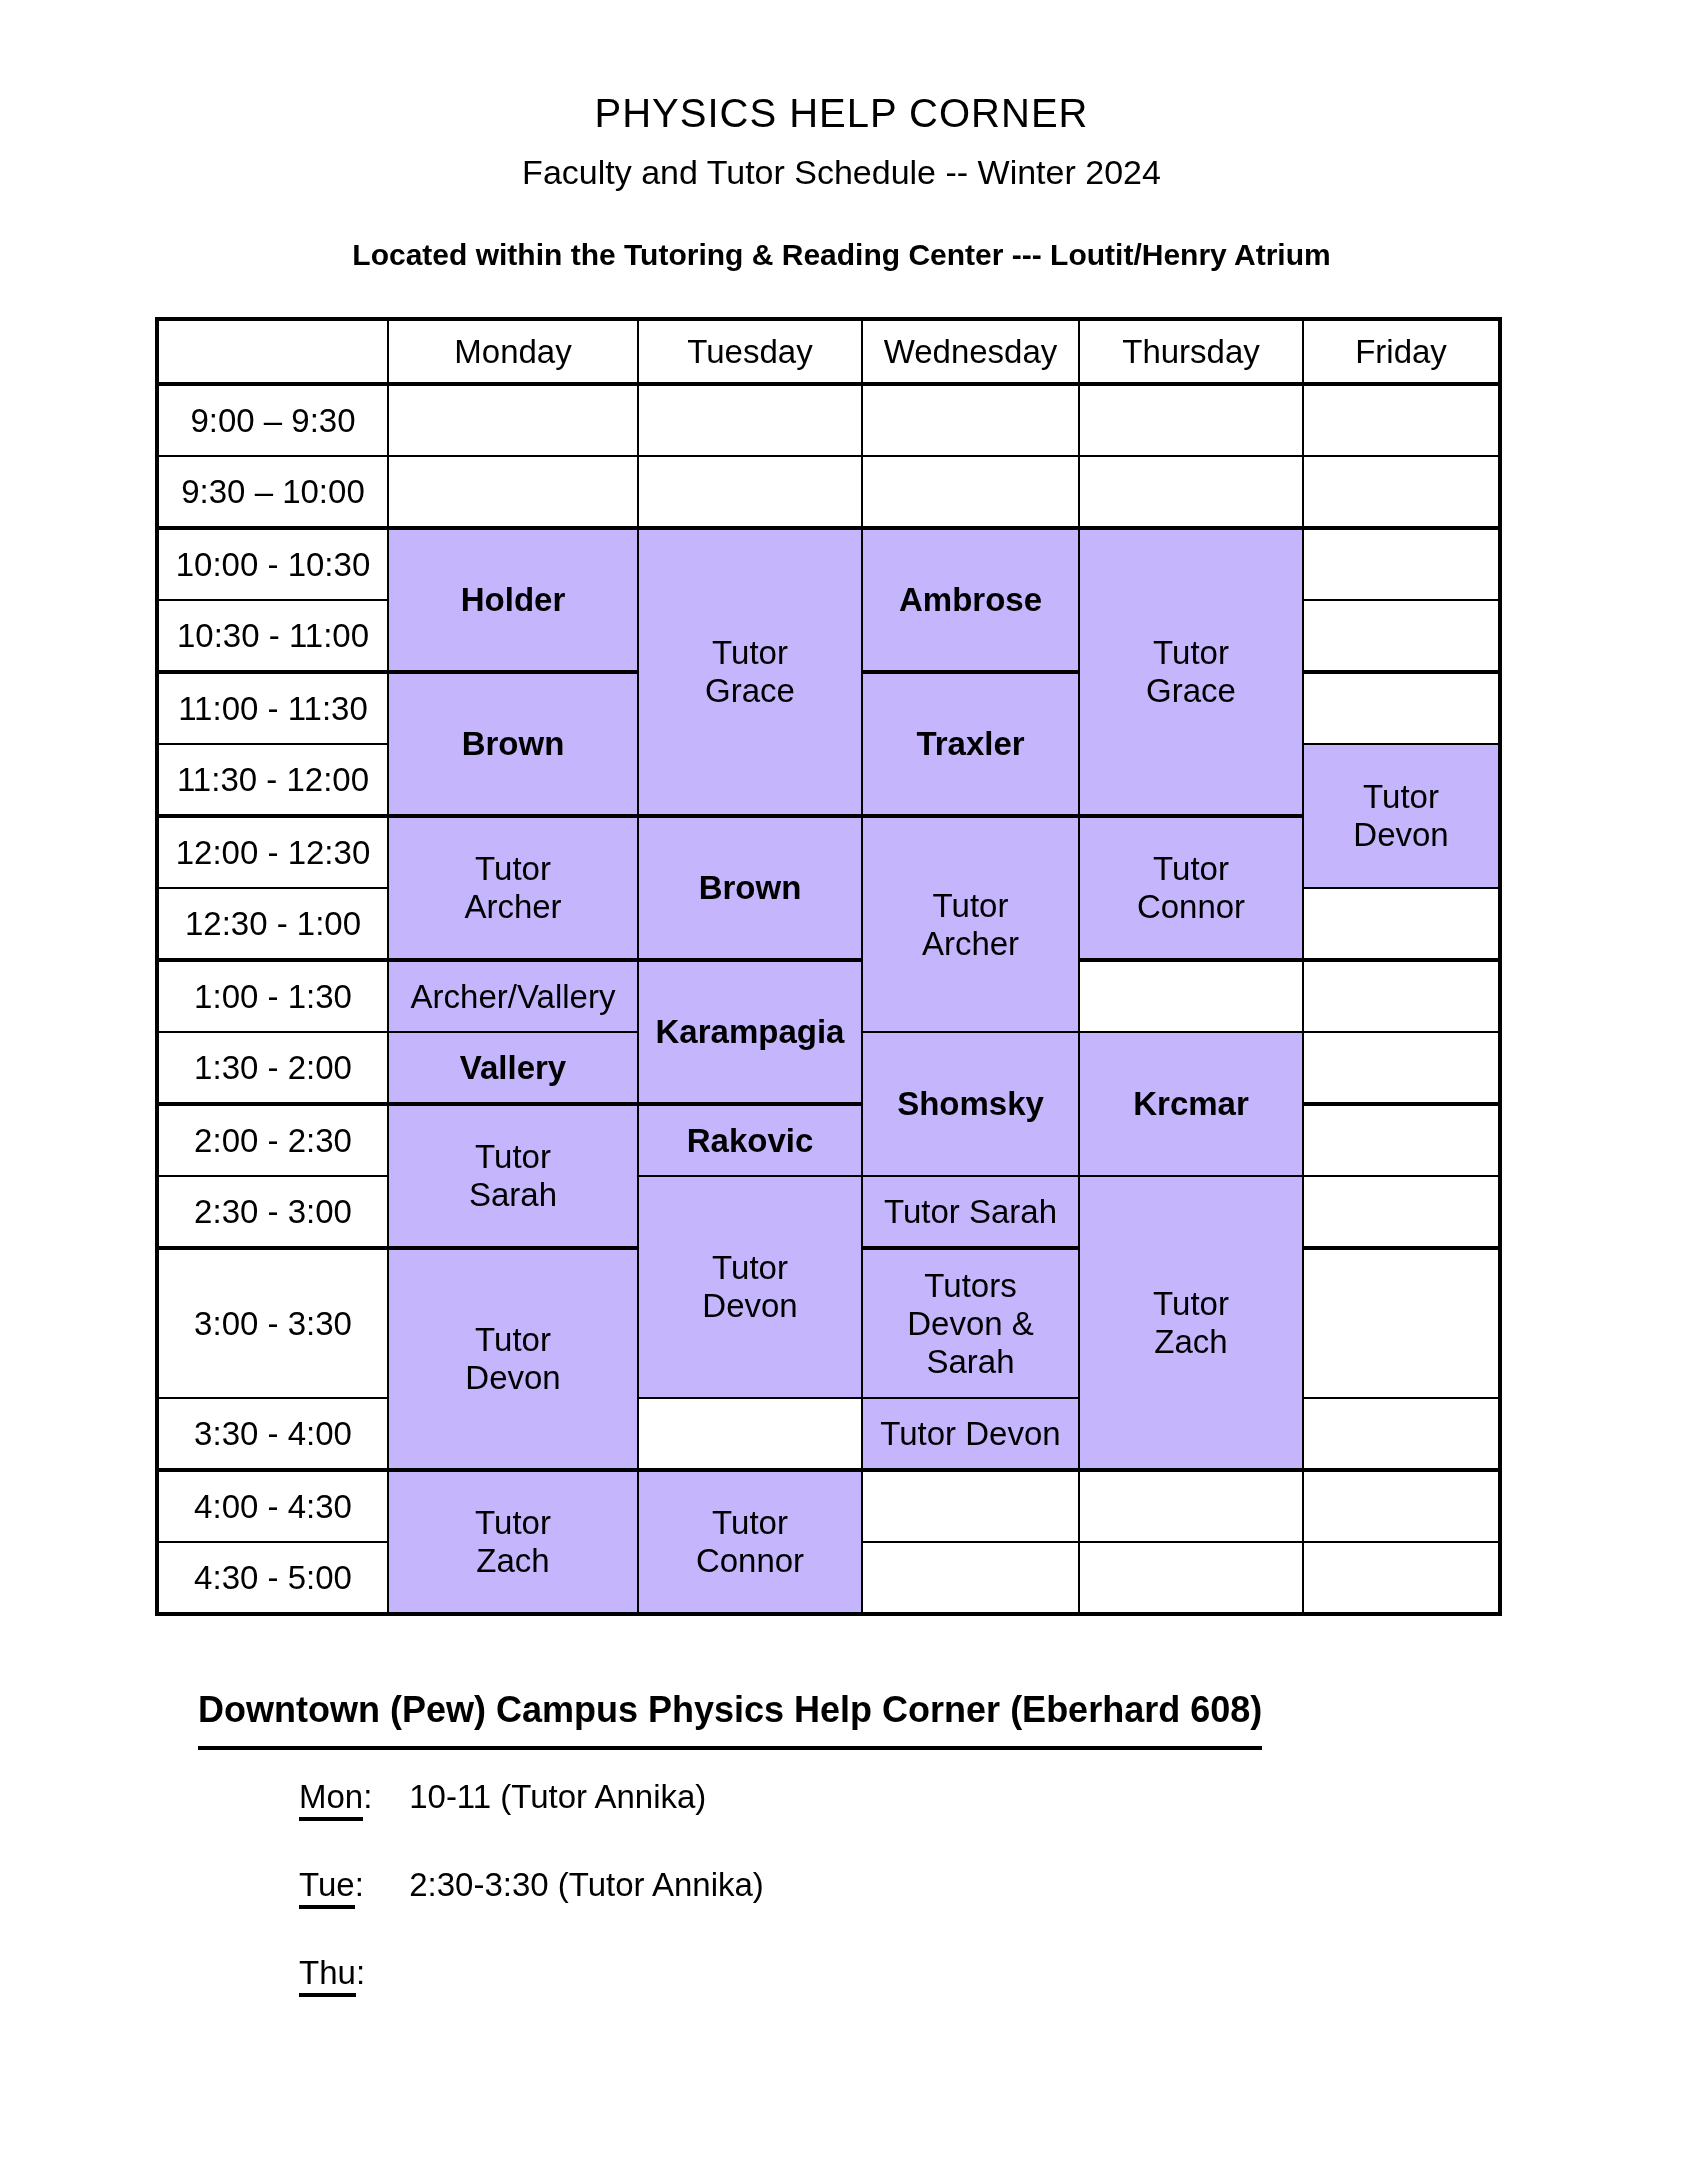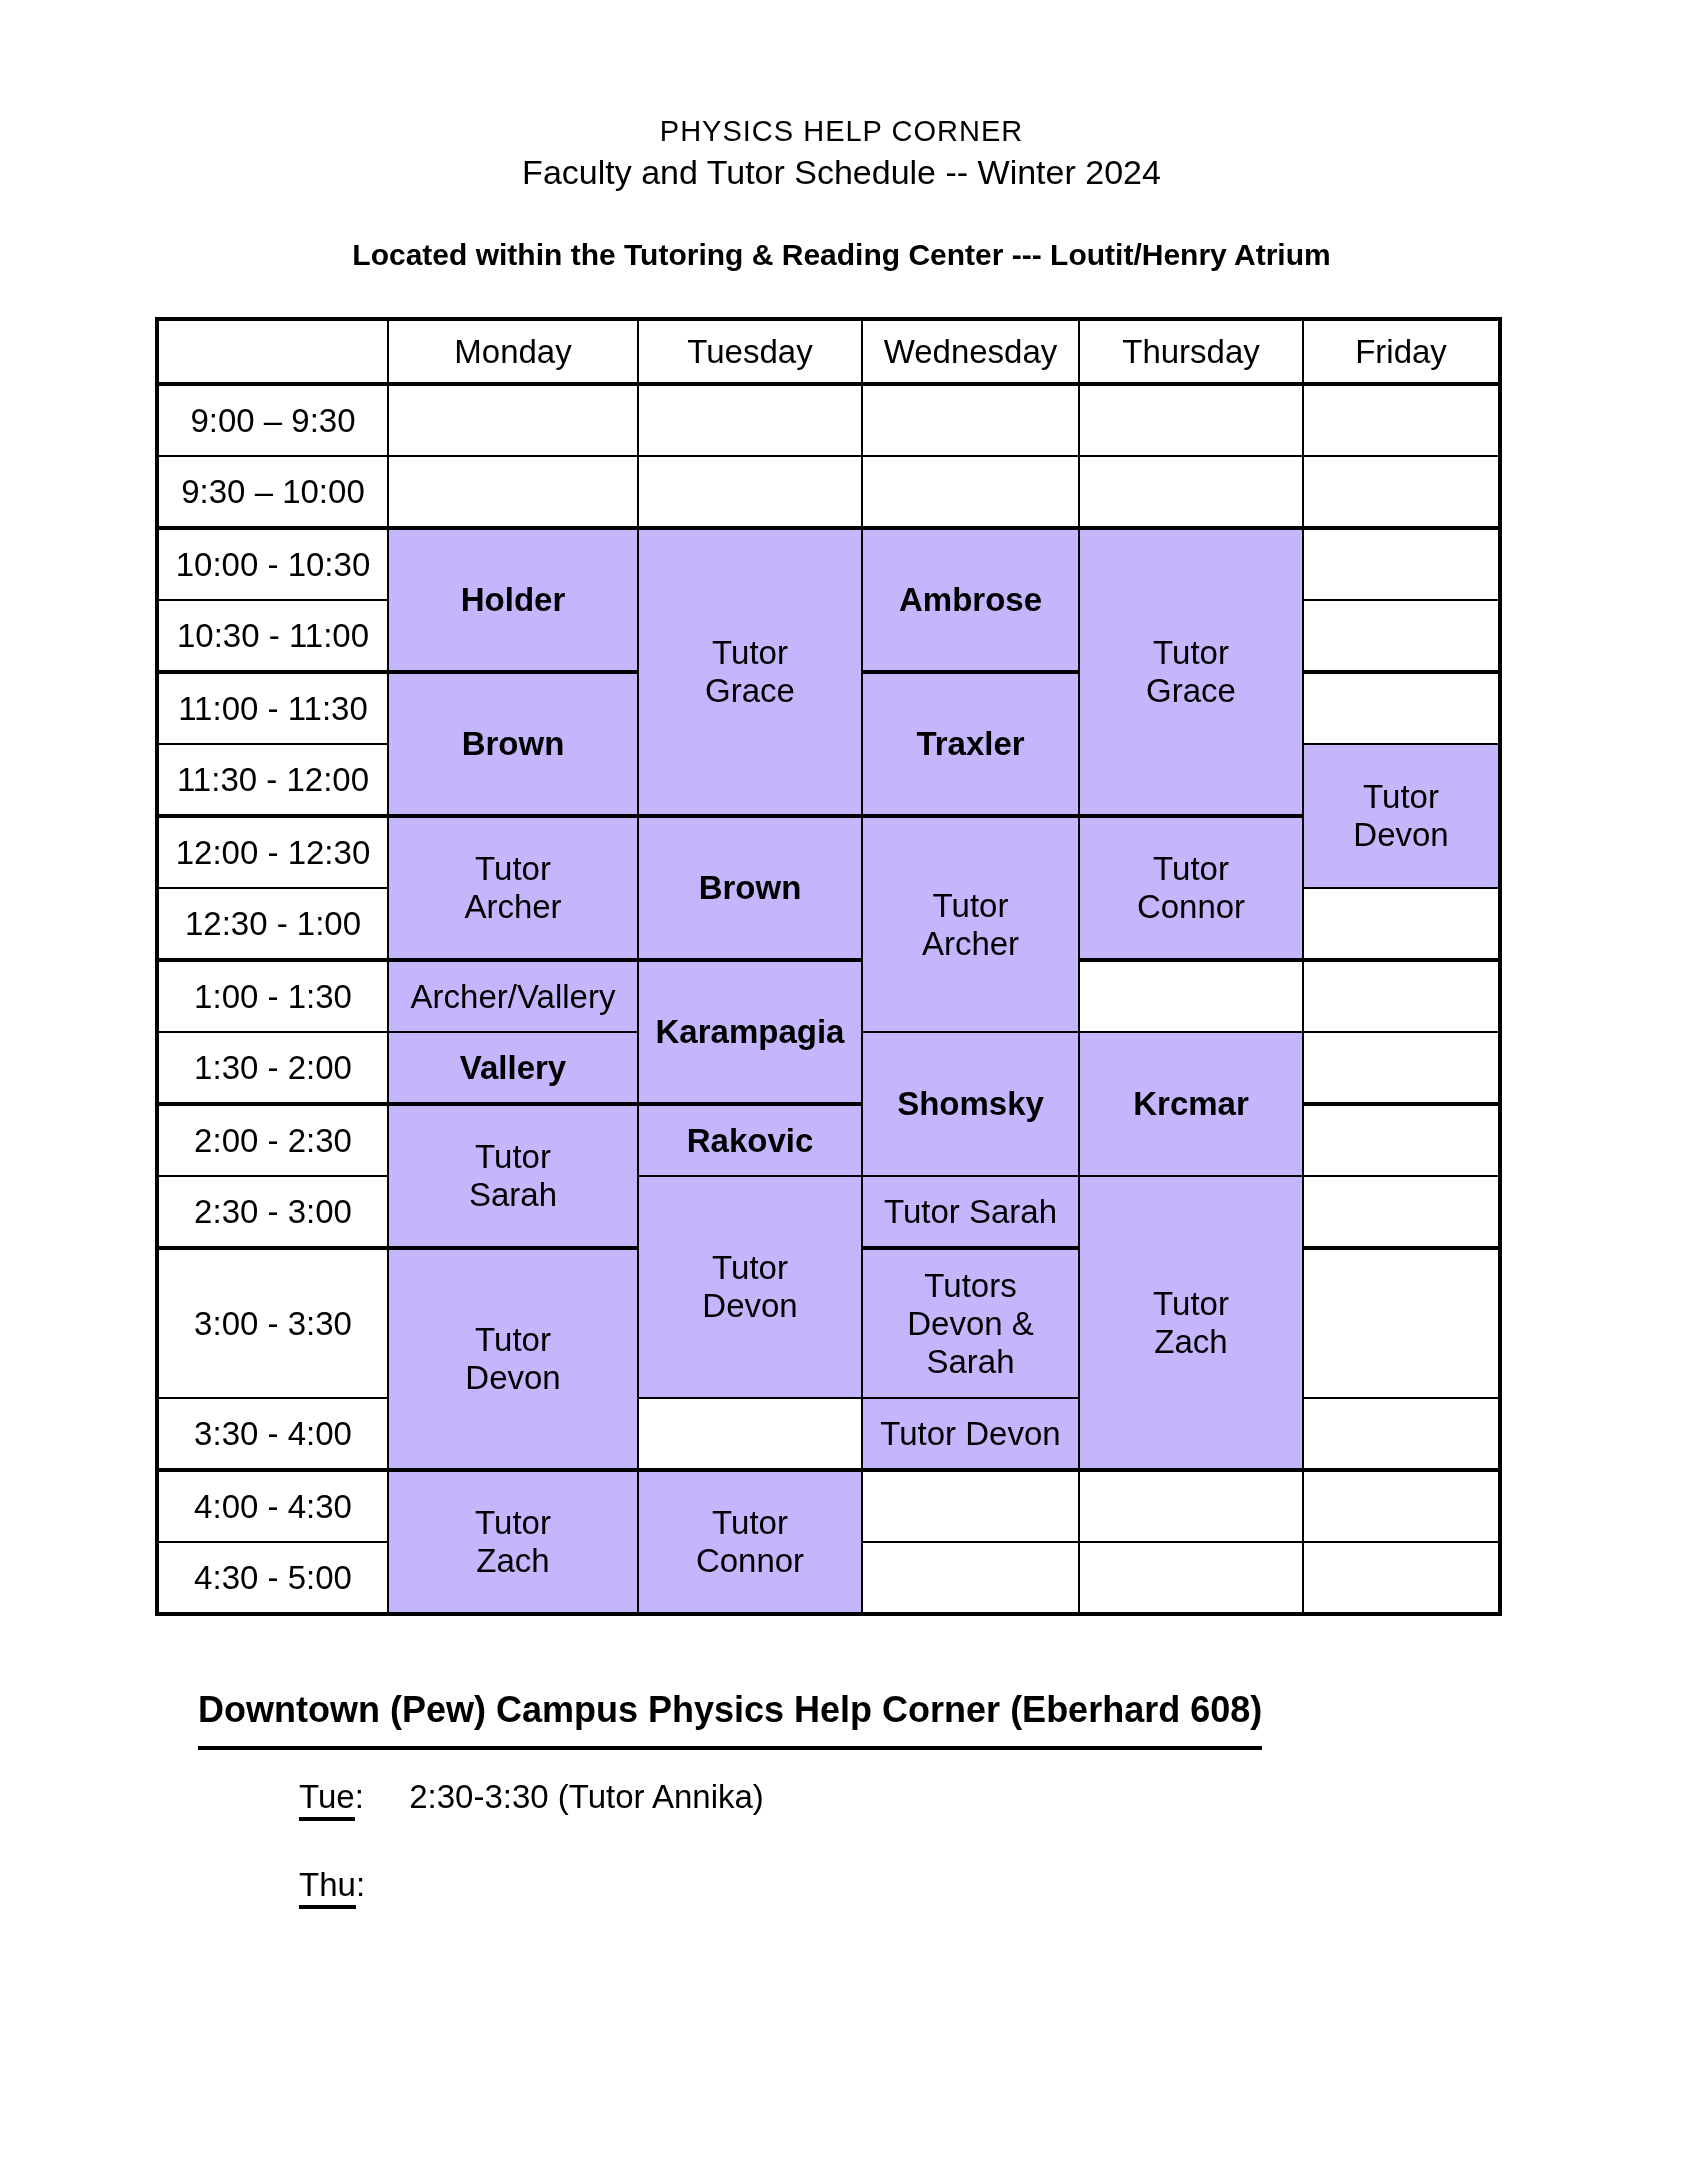--- a/index.html
+++ b/index.html
@@ -2,21 +2,21 @@
 <html><head>
 <meta charset="utf-8">
 <style>
   html,body{margin:0;padding:0;}
   body{
     width:1683px;height:2178px;background:#ffffff;position:relative;
     font-family:"Liberation Sans",sans-serif;color:#000;
   }
   .b{font-weight:normal;}
   .center{width:100%;text-align:center;position:absolute;left:0;}
-  #title{top:115px;font-size:29px;letter-spacing:1px;}
+  #title{top:91px;font-size:40px;letter-spacing:1px;}
   #subtitle{top:153px;font-size:34px;}
   #located{top:238px;font-size:30px;font-weight:bold;}
 
   table.sched{
     position:absolute;left:155px;top:317px;width:1342px;
     border-collapse:collapse;table-layout:fixed;
     border:4px solid #000;
   }
   table.sched td{
     border:2px solid #000;
@@ -199,20 +199,24 @@
     <td></td>
     <td></td>
   </tr>
 </tbody>
   </table>
 
 <div id="downtown-heading"><span class="hu">Downtown (Pew) Campus Physics Help Corner (Eberhard 608)</span></div>
 
 <div id="entries">
   <div class="entry">
+    <span class="eday"><span class="u">Mon</span><span>:</span></span>
+    <span class="edetail">10-11 (Tutor Annika)</span>
+  </div>
+  <div class="entry">
     <span class="eday"><span class="u">Tue</span><span>:</span></span>
     <span class="edetail">2:30-3:30 (Tutor Annika)</span>
   </div>
   <div class="entry">
     <span class="eday"><span class="u">Thu</span><span>:</span></span>
     <span class="edetail"></span>
   </div>
 </div>
 
 

